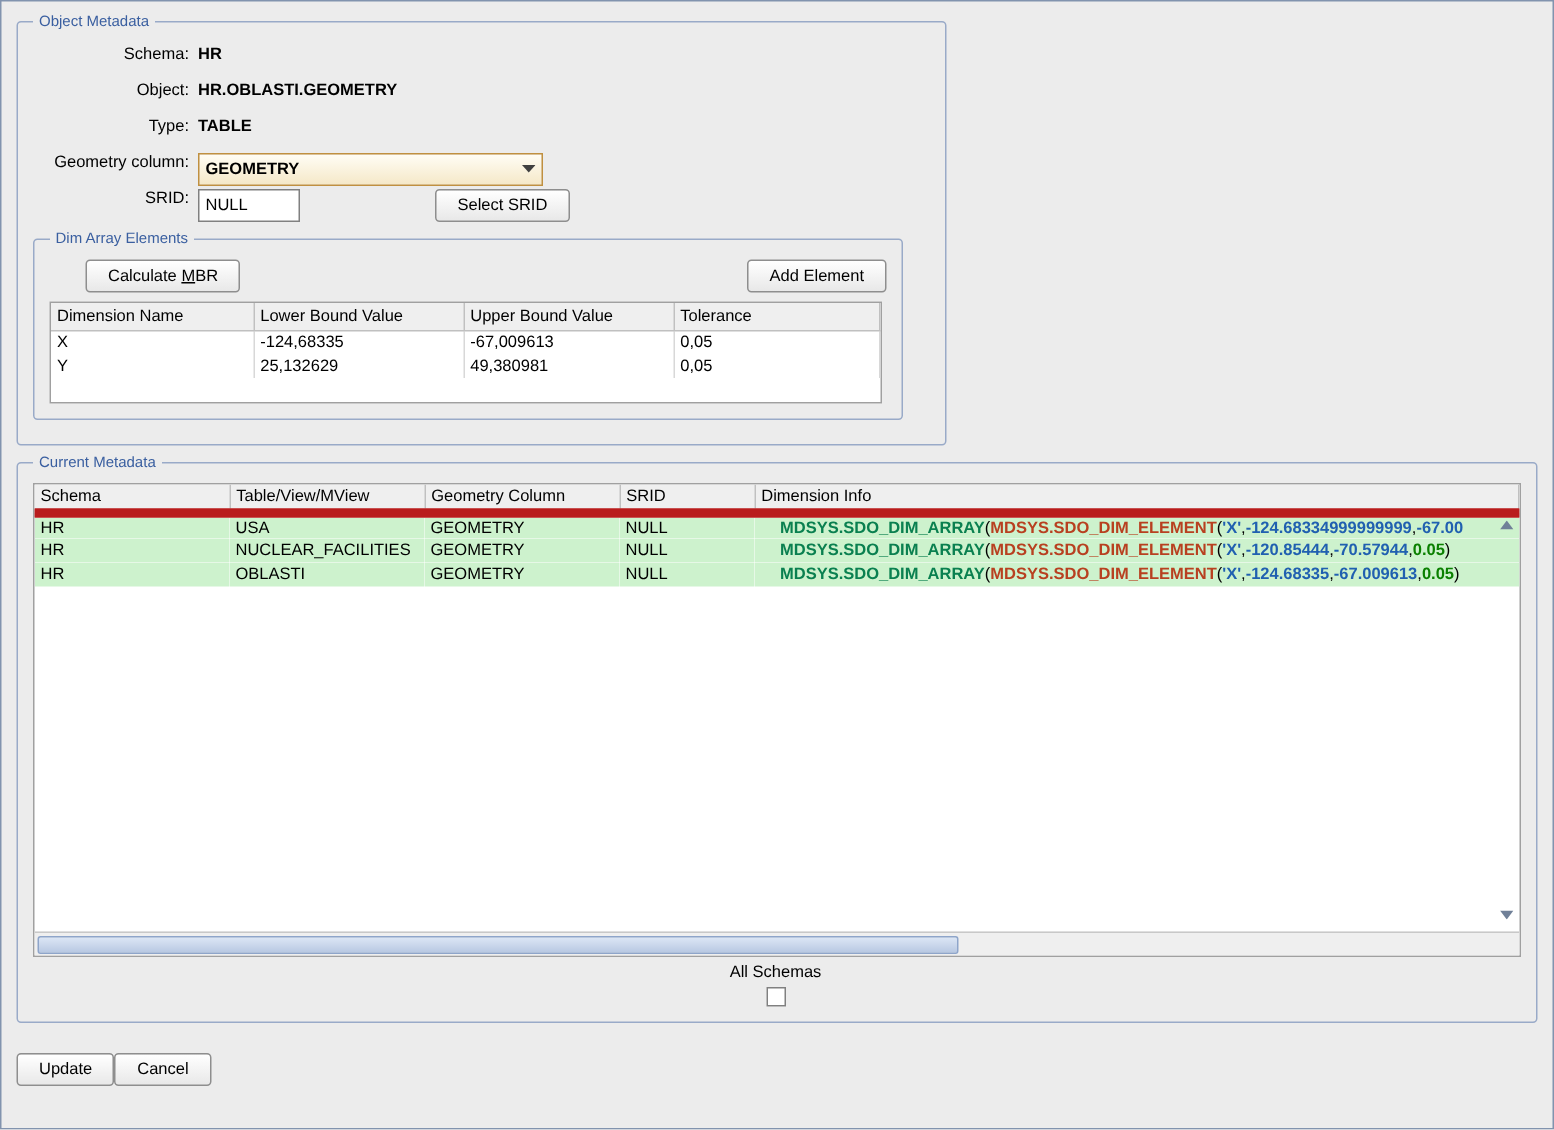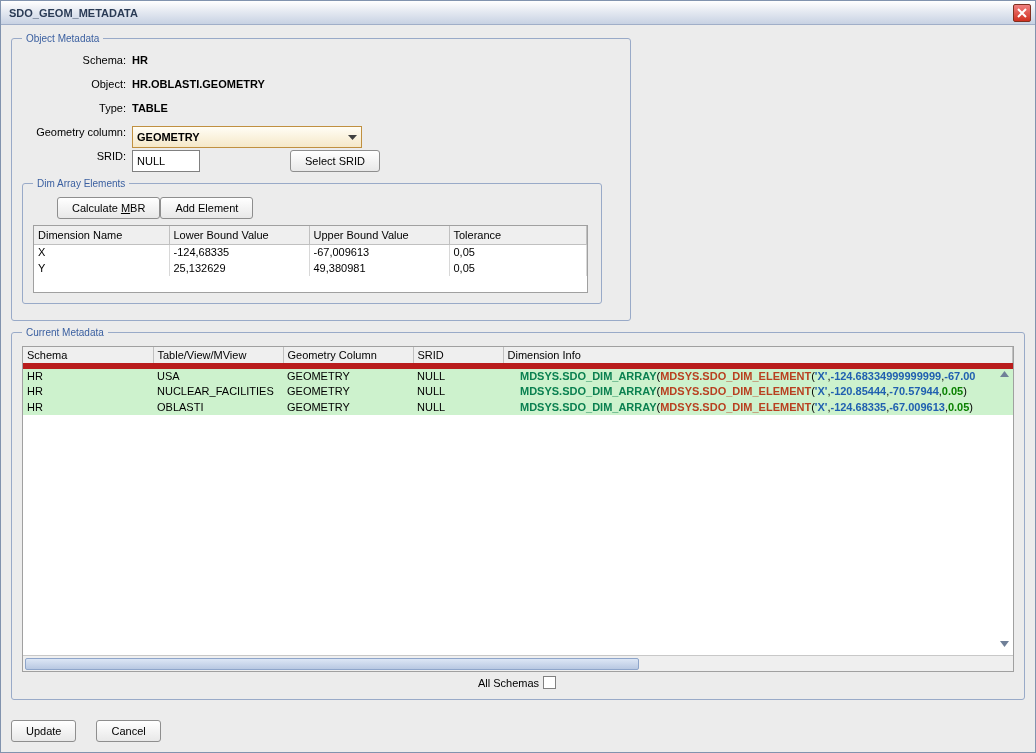--- a/index.html
+++ b/index.html
@@ -107,20 +107,21 @@
   display: inline-flex;
   align-items: center;
   justify-content: center;
   font-size: 11px;
 }
 .dim-array {
   margin-top: 6px;
 }
 .dim-array-header {
   display: flex;
+  justify-content: space-between;
   margin-bottom: 6px;
   padding-left: 24px;
 }
 .dim-table {
   border: 1px solid #a0a0a0;
   background: #fff;
   width: 555px;
   height: 68px;
 }
 .dim-table table { width: 100%; border-collapse: collapse; }
@@ -212,50 +213,43 @@
   align-items: center;
   justify-content: center;
   color: #606880;
 }
 .vscroll-arrow.top { top: 20px; }
 .vscroll-arrow.bot { bottom: 20px; }
 .meta-table-wrap { position: relative; }
 
 .all-schemas-row {
   display: flex;
-  justify-content: center;
+  justify-content: flex-start;
   align-items: center;
   gap: 4px;
   padding: 4px 2px 0 0;
+  flex-direction: column;
 }
 .checkbox {
   width: 13px;
   height: 13px;
   border: 1px solid #808080;
   background: #fff;
 }
 .footer {
-  padding: 6px 10px 10px 10px;
-  display: flex;
-  gap: 20px;
+  padding: 6px 10px 28px 10px;
+  display: flex;
+  gap: 0;
 }
 </style>
 </head>
 <body>
 
 <div class="window">
 
-  <div class="titlebar">
-    <span class="title">SDO_GEOM_METADATA</span>
-    <div class="close-btn">
-      <svg width="10" height="10" viewBox="0 0 10 10">
-        <path d="M1 1 L9 9 M9 1 L1 9" stroke="#fff" stroke-width="2"></path>
-      </svg>
-    </div>
-  </div>
 
   <div class="body">
 
     <fieldset style="width:620px">
       <legend>Object Metadata</legend>
 
       <div class="form-row">
         <span class="label">Schema:</span>
         <span class="value">HR</span>
       </div>

